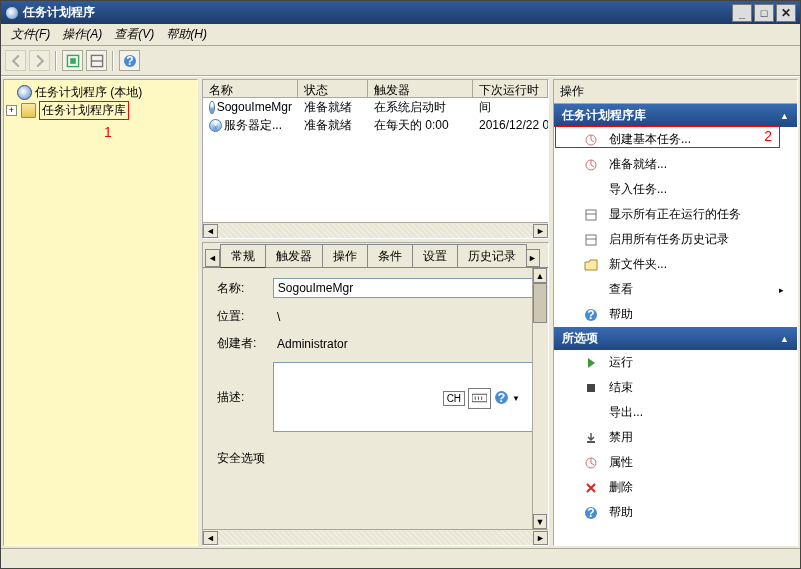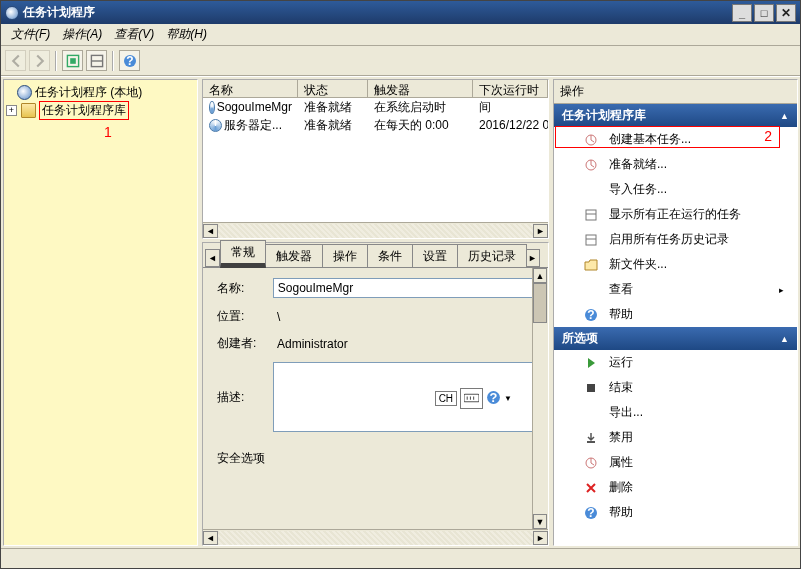--- a/index.html
+++ b/index.html
@@ -41,30 +41,30 @@
 .list-row { display: flex; height: 18px; align-items: center; }
 .list-row div { padding: 0 6px; overflow: hidden; white-space: nowrap; }
 .list-row .ri { width: 13px; height: 13px; margin-right: 2px; background: conic-gradient(#fff, #6a9fd6, #fff); border-radius: 50%; border: 1px solid #4a7aaa; }
 .hscroll { height: 16px; background: #ece9d8; border-top: 1px solid #aca899; display: flex; align-items: center; }
 .hscroll .arr { width: 15px; height: 14px; background: #ece9d8; border: 1px solid #888; display: flex; align-items: center; justify-content: center; font-size: 9px; }
 .hscroll .track { flex: 1; background: repeating-linear-gradient(45deg,#e8e5d4,#e8e5d4 2px,#f0ede0 2px,#f0ede0 4px); height: 14px; }
 
 .details { flex: 1; border: 1px inset #fff; background: #ece9d8; margin-top: 3px; display: flex; flex-direction: column; min-height: 0; }
 .tabbar { display: flex; align-items: flex-end; height: 24px; background: #ece9d8; padding-left: 2px; }
 .tab { border: 1px solid #888; border-bottom: none; padding: 3px 10px 2px; margin-right: -1px; background: #ece9d8; position: relative; }
-.tab.active { background: #ece9d8; z-index: 2; border-bottom: 5px solid #404040; margin-bottom: -1px; }
+.tab.active { background: #ece9d8; z-index: 2; border-bottom: 1px solid #404040; margin-bottom: -1px; }
 .tab-scroll { width: 15px; height: 18px; border: 1px solid #888; background: #ece9d8; display:flex;align-items:center;justify-content:center;font-size:9px; }
 .tabcontent { flex: 1; border-top: 1px solid #888; background: #ece9d8; position: relative; overflow: hidden; }
 .form { padding: 10px 14px; }
 .frow { display: flex; align-items: center; margin-bottom: 10px; }
 .frow label { width: 60px; }
 .frow input[type=text] { border: 1px solid #7f9db9; height: 20px; padding: 2px 4px; background: #fff; width: 280px; }
 .frow textarea { border: 1px solid #7f9db9; background: #fff; width: 280px; height: 70px; resize: none; }
 .frow.plain .val { }
-.lang { position: absolute; right: 36px; top: 120px; display: flex; gap: 3px; align-items: center; }
+.lang { position: absolute; right: 28px; top: 120px; display: flex; gap: 3px; align-items: center; }
 .lang .l { border: 1px solid #7a7a7a; padding: 1px 3px; font-size: 10px; background: #fff; }
 .lang svg { width: 15px; height: 15px; }
 .secopt { margin-top: 18px; }
 .vscroll { position: absolute; right: 0; top: 0; bottom: 0; width: 16px; background: #ece9d8; border-left: 1px solid #aca899; }
 .vscroll .arr { width: 14px; height: 15px; background: #ece9d8; border: 1px solid #888; display:flex;align-items:center;justify-content:center;font-size:9px; }
 .vscroll .thumb { background: #ccc6b4; border: 1px solid #888; width: 14px; height: 40px; }
 .vscroll .track { flex:1; }
 
 .action-pane { width: 245px; border: 1px inset #fff; background: #fff; margin: 2px; display: flex; flex-direction: column; overflow: hidden; }
 .action-pane .hdr { background: #ece9d8; padding: 3px 6px; font-weight: normal; border-bottom: 1px solid #aca899; }

